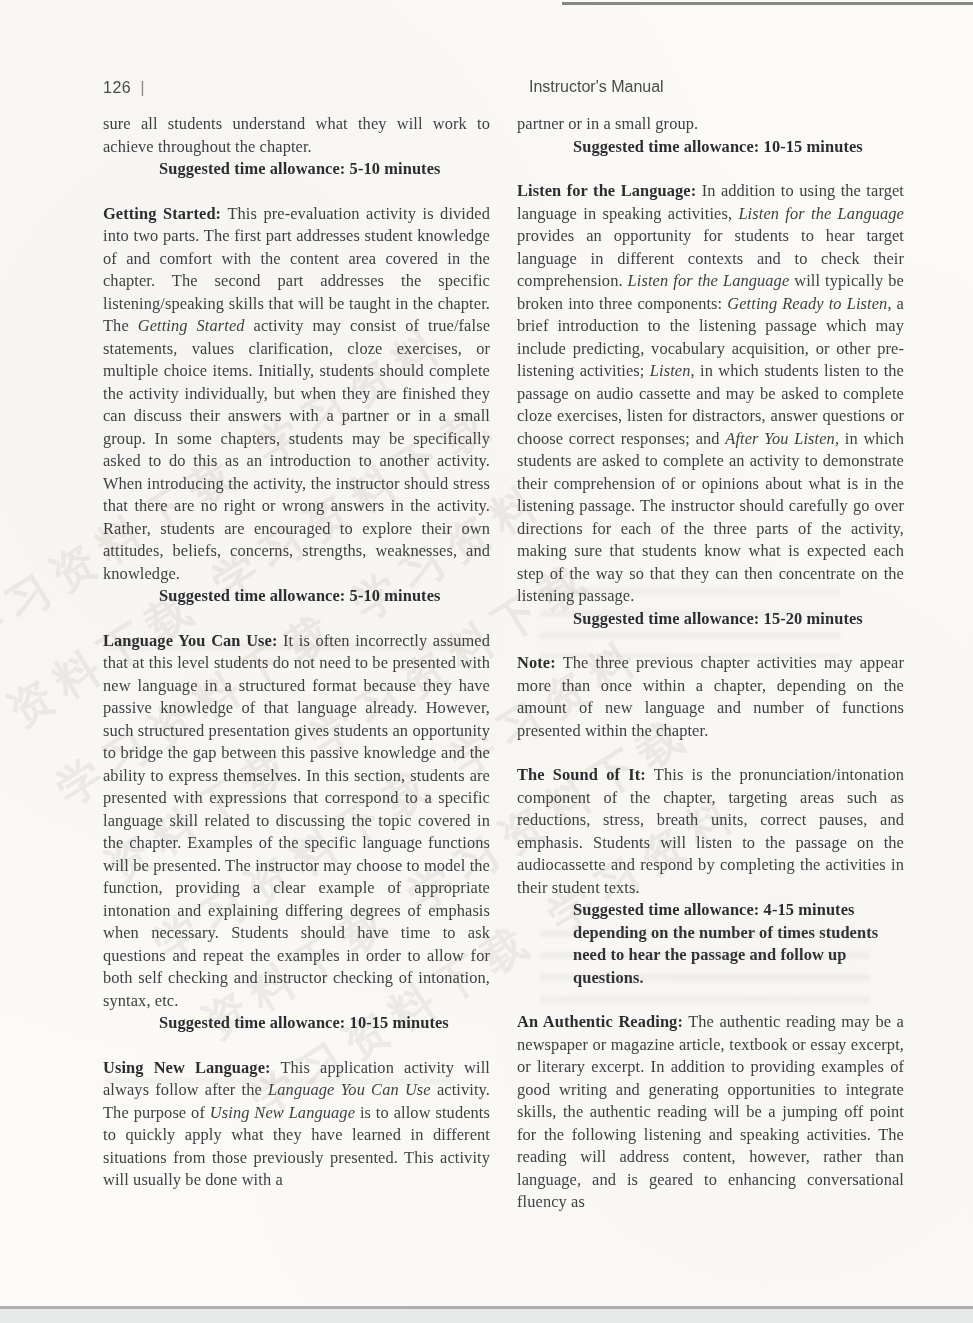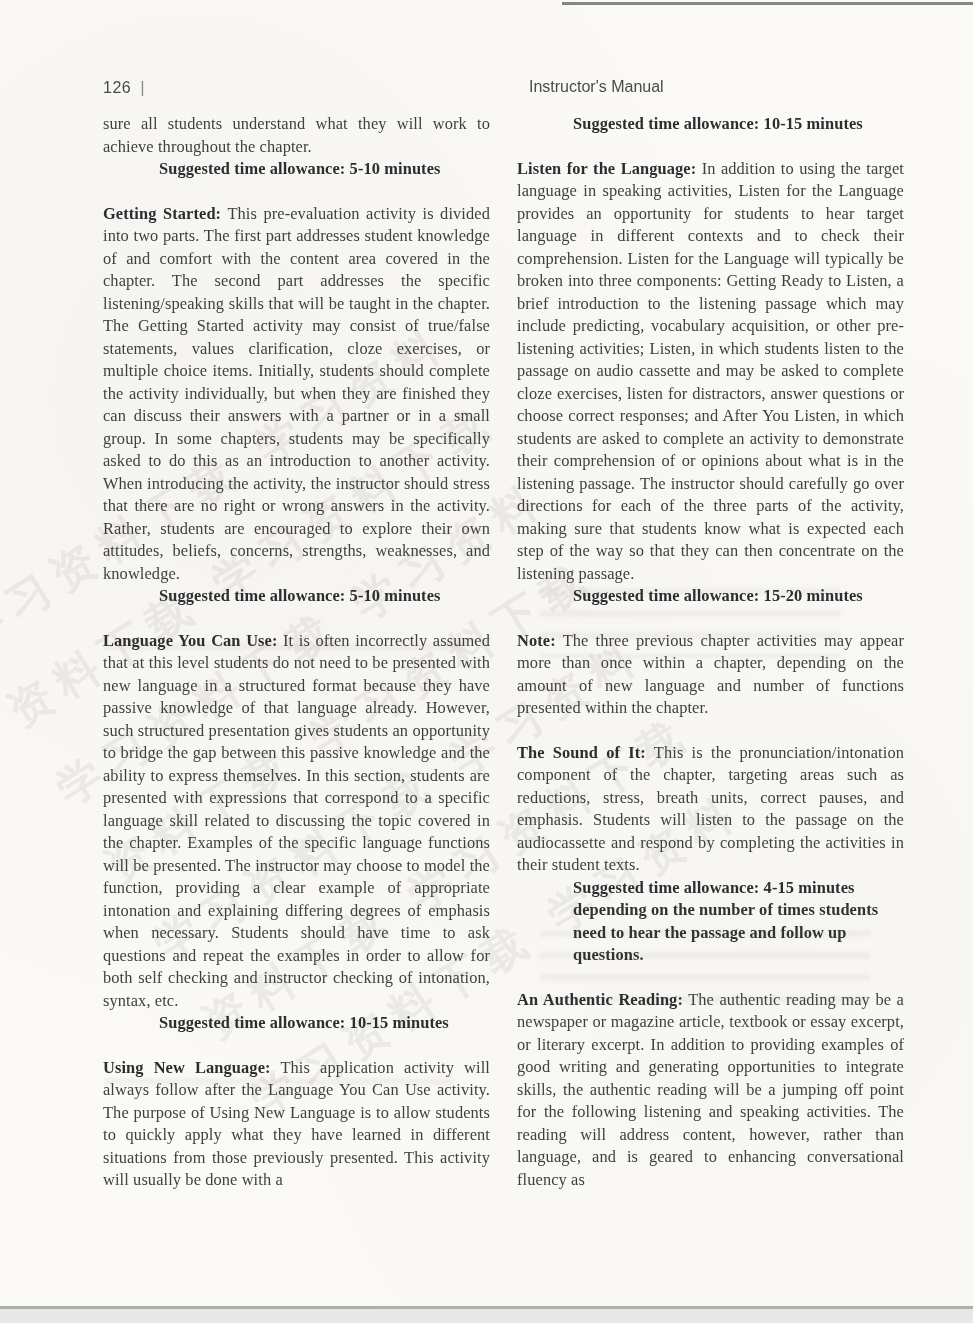--- a/index.html
+++ b/index.html
@@ -79,21 +79,21 @@
   .col-right { left: 517px; }
   .col p { margin: 0; }
   .col p.body-para { margin-top: 22px; }
   .col p.body-para:first-child { margin-top: 0; }
   .col p.allowance {
     margin-top: 0; margin-left: 56px;
     font-weight: bold; color: #323236;
     text-align: left;
   }
   .seg-bold { font-weight: bold; color: #2d2d31; }
-  .seg-italic { }
+  .seg-italic { font-style: italic; }
 </style>
 </head>
 <body>
 
 <div class="page">
 
   <div class="watermark">学习资料下载 学习资料
 资料下载 学习资料下载
 学习资料下载 学习资料
 资料下载 学习资料下载
@@ -115,20 +115,21 @@
   <div class="col col-left" id="col-left">
       <p class="body-para"><span>sure all students understand what they will work to achieve throughout the chapter.</span></p>
       <p class="allowance"><span class="seg-bold">Suggested time allowance: 5-10 minutes</span></p>
       <p class="body-para"><span class="seg-bold">Getting Started:</span><span> This pre-evaluation activity is divided into two parts. The first part addresses student knowledge of and comfort with the content area covered in the chapter. The second part addresses the specific listening/speaking skills that will be taught in the chapter. The </span><span class="seg-italic">Getting Started</span><span> activity may consist of true/false statements, values clarification, cloze exercises, or multiple choice items. Initially, students should complete the activity individually, but when they are finished they can discuss their answers with a partner or in a small group. In some chapters, students may be specifically asked to do this as an introduction to another activity. When introducing the activity, the instructor should stress that there are no right or wrong answers in the activity. Rather, students are encouraged to explore their own attitudes, beliefs, concerns, strengths, weaknesses, and knowledge.</span></p>
       <p class="allowance"><span class="seg-bold">Suggested time allowance: 5-10 minutes</span></p>
       <p class="body-para"><span class="seg-bold">Language You Can Use:</span><span> It is often incorrectly assumed that at this level students do not need to be presented with new language in a structured format because they have passive knowledge of that language already. However, such structured presentation gives students an opportunity to bridge the gap between this passive knowledge and the ability to express themselves. In this section, students are presented with expressions that correspond to a specific language skill related to discussing the topic covered in the chapter. Examples of the specific language functions will be presented. The instructor may choose to model the function, providing a clear example of appropriate intonation and explaining differing degrees of emphasis when necessary. Students should have time to ask questions and repeat the examples in order to allow for both self checking and instructor checking of intonation, syntax, etc.</span></p>
       <p class="allowance"><span class="seg-bold">Suggested time allowance: 10-15 minutes</span></p>
       <p class="body-para"><span class="seg-bold">Using New Language:</span><span> This application activity will always follow after the </span><span class="seg-italic">Language You Can Use</span><span> activity. The purpose of </span><span class="seg-italic">Using New Language</span><span> is to allow students to quickly apply what they have learned in different situations from those previously presented. This activity will usually be done with a</span></p>
     </div>
   <div class="col col-right" id="col-right">
+      <p class="body-para"><span>partner or in a small group.</span></p>
       <p class="allowance"><span class="seg-bold">Suggested time allowance: 10-15 minutes</span></p>
       <p class="body-para"><span class="seg-bold">Listen for the Language:</span><span> In addition to using the target language in speaking activities, </span><span class="seg-italic">Listen for the Language</span><span> provides an opportunity for students to hear target language in different contexts and to check their comprehension. </span><span class="seg-italic">Listen for the Language</span><span> will typically be broken into three components: </span><span class="seg-italic">Getting Ready to Listen</span><span>, a brief introduction to the listening passage which may include predicting, vocabulary acquisition, or other pre-listening activities; </span><span class="seg-italic">Listen</span><span>, in which students listen to the passage on audio cassette and may be asked to complete cloze exercises, listen for distractors, answer questions or choose correct responses; and </span><span class="seg-italic">After You Listen</span><span>, in which students are asked to complete an activity to demonstrate their comprehension of or opinions about what is in the listening passage. The instructor should carefully go over directions for each of the three parts of the activity, making sure that students know what is expected each step of the way so that they can then concentrate on the listening passage.</span></p>
       <p class="allowance"><span class="seg-bold">Suggested time allowance: 15-20 minutes</span></p>
       <p class="body-para"><span class="seg-bold">Note:</span><span> The three previous chapter activities may appear more than once within a chapter, depending on the amount of new language and number of functions presented within the chapter.</span></p>
       <p class="body-para"><span class="seg-bold">The Sound of It:</span><span> This is the pronunciation/intonation component of the chapter, targeting areas such as reductions, stress, breath units, correct pauses, and emphasis. Students will listen to the passage on the audiocassette and respond by completing the activities in their student texts.</span></p>
       <p class="allowance"><span class="seg-bold">Suggested time allowance: 4-15 minutes</span><span> depending on the number of times students need to hear the passage and follow up questions.</span></p>
       <p class="body-para"><span class="seg-bold">An Authentic Reading:</span><span> The authentic reading may be a newspaper or magazine article, textbook or essay excerpt, or literary excerpt. In addition to providing examples of good writing and generating opportunities to integrate skills, the authentic reading will be a jumping off point for the following listening and speaking activities. The reading will address content, however, rather than language, and is geared to enhancing conversational fluency as</span></p>
     </div>
 
   <div class="artifact-top-line"></div>

